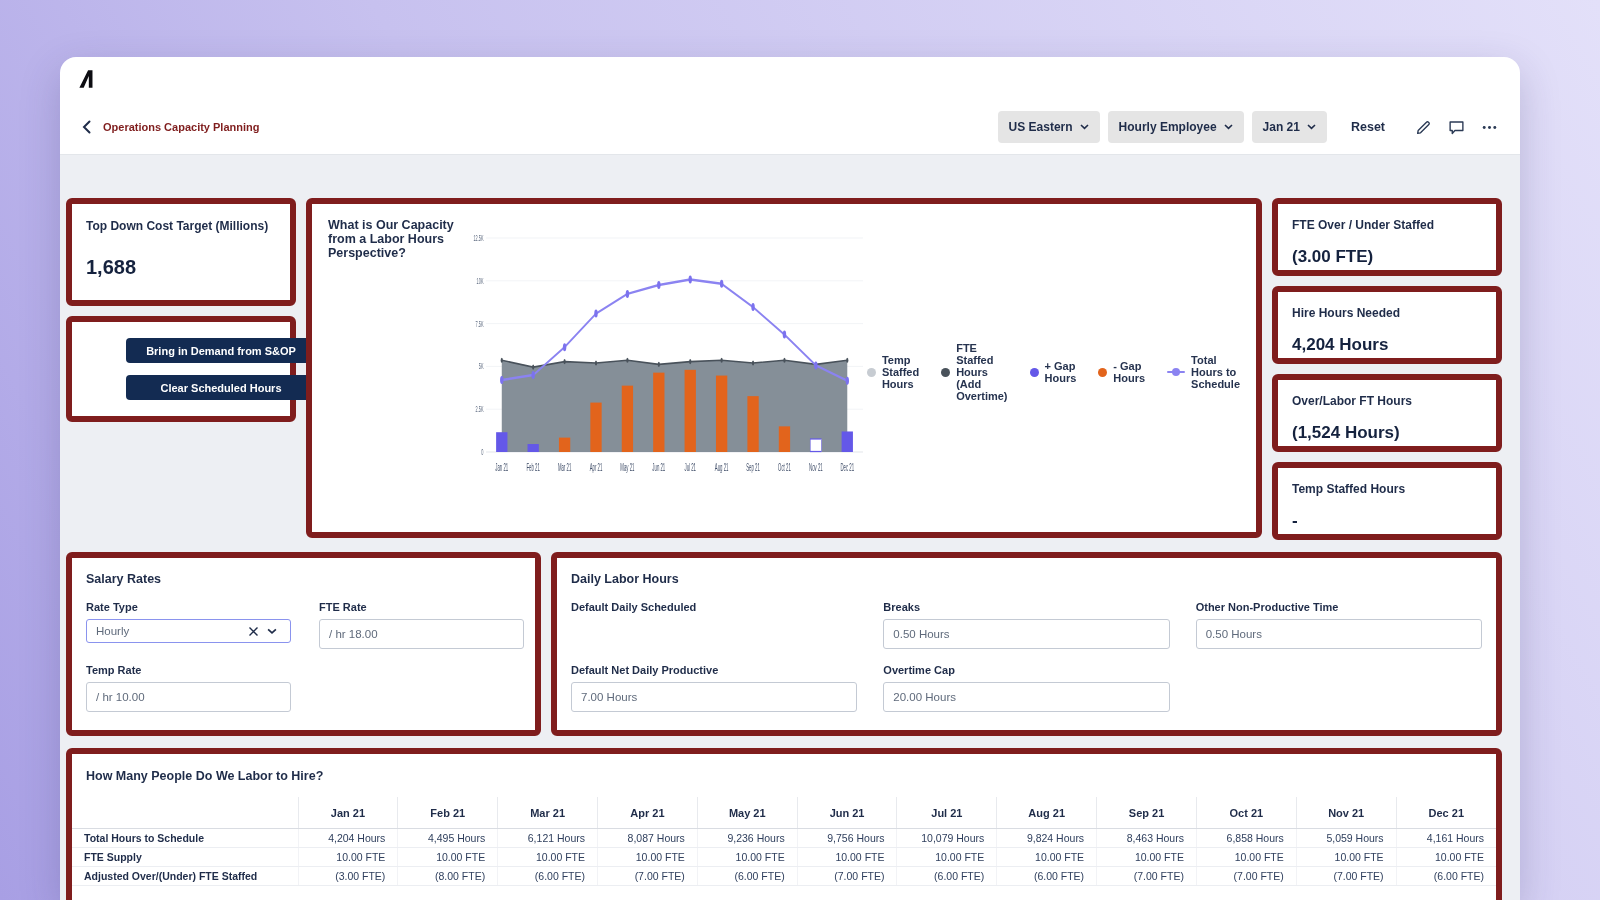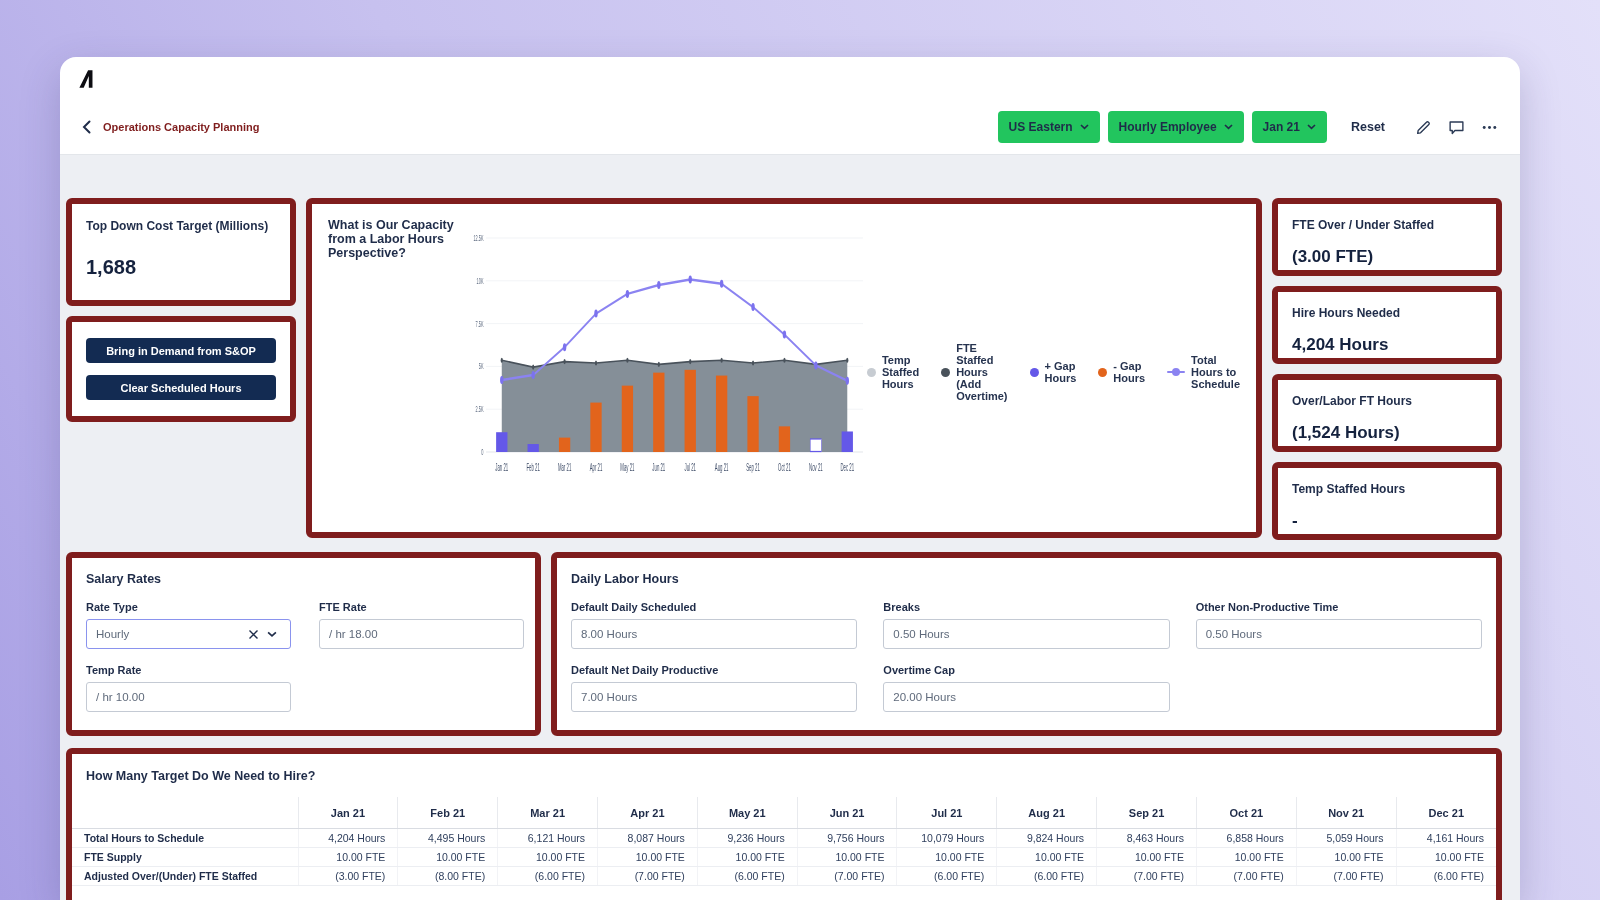--- a/index.html
+++ b/index.html
@@ -19,21 +19,21 @@
   .logo-bar { height:43px; display:flex; align-items:center; padding:0 18px; flex:none; }
   .header {
     height:55px; flex:none; display:flex; align-items:center; justify-content:space-between;
     padding:0 18px; border-bottom:1px solid #e3e6ea; background:#fff;
   }
   .header-left { display:flex; align-items:center; }
   .back-btn { background:none; border:none; padding:2px 4px; cursor:pointer; display:flex; align-items:center; }
   .page-title { font-size:11px; font-weight:bold; color:#7f1d1d; margin:0 0 0 8px; }
   .header-right { display:flex; align-items:center; gap:8px; }
   .pill {
-    display:flex; align-items:center; gap:7px; background:#22c55e; border:none; border-radius:4px;
+    display:flex; align-items:center; gap:7px; background:#e5e5e5; border:none; border-radius:4px;
     height:30px; padding:16px 11px; font-size:12px; font-weight:bold; color:#1f2c49;
     font-family:inherit; cursor:pointer;
   }
   .reset-btn { background:none; border:none; font-family:inherit; font-weight:bold; font-size:12.5px; color:#1f2c49; margin:0 12px 0 10px; cursor:pointer; }
   .hicon { background:none; border:none; padding:4px; cursor:pointer; display:flex; align-items:center; }
 
   .content { flex:1; background:#edeff3; padding:43px 18px 0 6px; }
   .card { background:#fff; border:6px solid #7f1d1d; border-radius:6px; }
 
   .grid-top { display:grid; grid-template-columns:230px 1fr 230px; gap:10px; align-items:start; }
@@ -42,21 +42,21 @@
   .kpi-card { padding:15px 14px; height:108px; }
   .kpi-label { font-size:12px; font-weight:bold; color:#1f2c49; line-height:1.25; }
   .kpi-value { font-size:20px; font-weight:bold; color:#15223e; margin-top:22px; }
   .planned-row { display:flex; align-items:center; gap:10px; margin-top:17px; }
   .planned-circle { width:26px; height:26px; border-radius:50%; background:#5e6e7a; flex:none; }
   .planned-value { font-size:20px; font-weight:bold; color:#15223e; }
 
   .actions-card { padding:16px 14px; height:106px; display:flex; flex-direction:column; justify-content:center; gap:12px; }
   .action-btn {
     height:30px; background:#132b52; color:#fff; border:none; border-radius:4px;
-    font-size:11px; font-weight:bold; font-family:inherit; cursor:pointer; width:100%;
+    font-size:11px; font-weight:bold; font-family:inherit; cursor:pointer; width:100%;margin-left:40px;
   }
 
   .chart-card { padding:14px 16px 10px; height:340px; display:flex; flex-direction:row; }
   .section-title { font-size:12.5px; font-weight:bold; color:#1f2c49; }
   .chart-mount { height:254px; margin-top:8px; }
   .chart-mount svg { width:100%; height:100%; display:block; }
   .legend { display:flex; justify-content:center; align-items:center; gap:22px; margin-top:4px; }
   .lg-item { display:flex; align-items:center; gap:6px; font-size:11px; font-weight:bold; color:#26334f; }
   .lg-dot { width:9px; height:9px; border-radius:50%; display:inline-block; flex:none; }
   .lg-line { width:18px; height:2.5px; border-radius:2px; position:relative; display:inline-block; flex:none; }
@@ -68,21 +68,21 @@
   .grid-mid { display:grid; grid-template-columns:475px 1fr; gap:10px; margin-top:12px; }
   .form-card { padding:14px 14px 18px; }
   .form-grid-salary { display:grid; grid-template-columns:205px 205px; column-gap:28px; row-gap:15px; margin-top:15px; }
   .form-grid-daily { display:grid; grid-template-columns:1fr 1fr 1fr; column-gap:26px; row-gap:15px; margin-top:15px; }
   .field-label { font-size:11px; font-weight:bold; color:#1f2c49; margin-bottom:6px; }
   .text-input {
     width:100%; height:30px; border:1px solid #c4cad4; border-radius:3px; background:#fff;
     padding:0 9px; font-size:11.5px; color:#5f6a7b; font-family:inherit;
   }
   .select-box {
-    display:flex; align-items:center; height:30px; border:1px solid #8a93ee; border-radius:3px;
+    display:flex; align-items:center; height:24px; border:1px solid #8a93ee; border-radius:3px;
     background:#fff; padding:0 9px; cursor:pointer;
   }
   .select-value { flex:1; font-size:11.5px; color:#5f6a7b; }
   .select-box .icon-btn { background:none; border:none; padding:2px 4px; cursor:pointer; display:flex; align-items:center; }
 
   .table-card { margin-top:12px; padding:15px 0 0; min-height:180px; }
   .table-card .section-title { padding:0 14px; }
   table { width:100%; border-collapse:collapse; margin-top:14px; table-layout:fixed; }
   thead th { font-size:11px; font-weight:bold; color:#1f2c49; text-align:center; padding:10px 12px 9px; border-bottom:1px solid #d9dce2; border-left:1px solid #e8eaee; }
   thead th.rowhead { width:226px; border-left:none; text-align:left; }
@@ -311,21 +311,20 @@
             <input class="text-input" value="/ hr 10.00" style="">
           </div>
         </div>
       </div>
 
       <div class="card form-card">
         <div class="section-title">Daily Labor Hours</div>
         <div class="form-grid-daily">
           <div>
             <div class="field-label">Default Daily Scheduled</div>
-            <input class="text-input" value="8.00 Hours" style="">
           </div>
           <div>
             <div class="field-label">Breaks</div>
             <input class="text-input" value="0.50 Hours" style="">
           </div>
           <div>
             <div class="field-label">Other Non-Productive Time</div>
             <input class="text-input" value="0.50 Hours" style="">
           </div>
           <div>
@@ -334,21 +333,21 @@
           </div>
           <div>
             <div class="field-label">Overtime Cap</div>
             <input class="text-input" value="20.00 Hours" style="">
           </div>
         </div>
       </div>
     </div>
 
     <div class="card table-card">
-      <div class="section-title">How Many Target Do We Need to Hire?</div>
+      <div class="section-title">How Many People Do We Labor to Hire?</div>
       <table id="hire-table">
         <thead>
             <tr>
               <th class="rowhead"></th>
               <th>Jan 21</th>
               <th>Feb 21</th>
               <th>Mar 21</th>
               <th>Apr 21</th>
               <th>May 21</th>
               <th>Jun 21</th>

